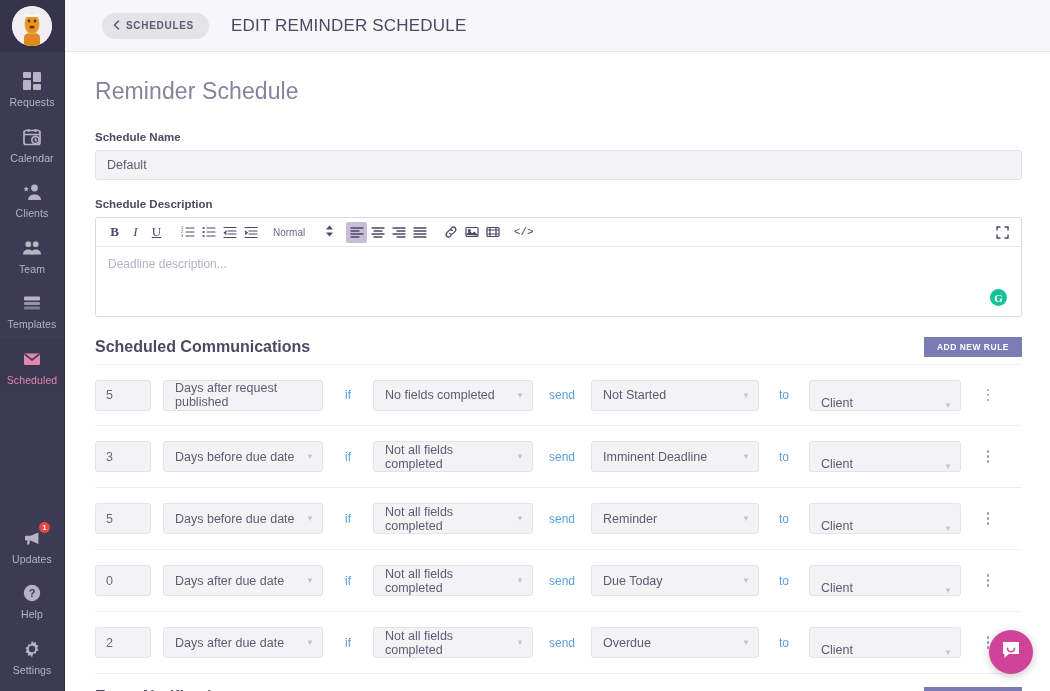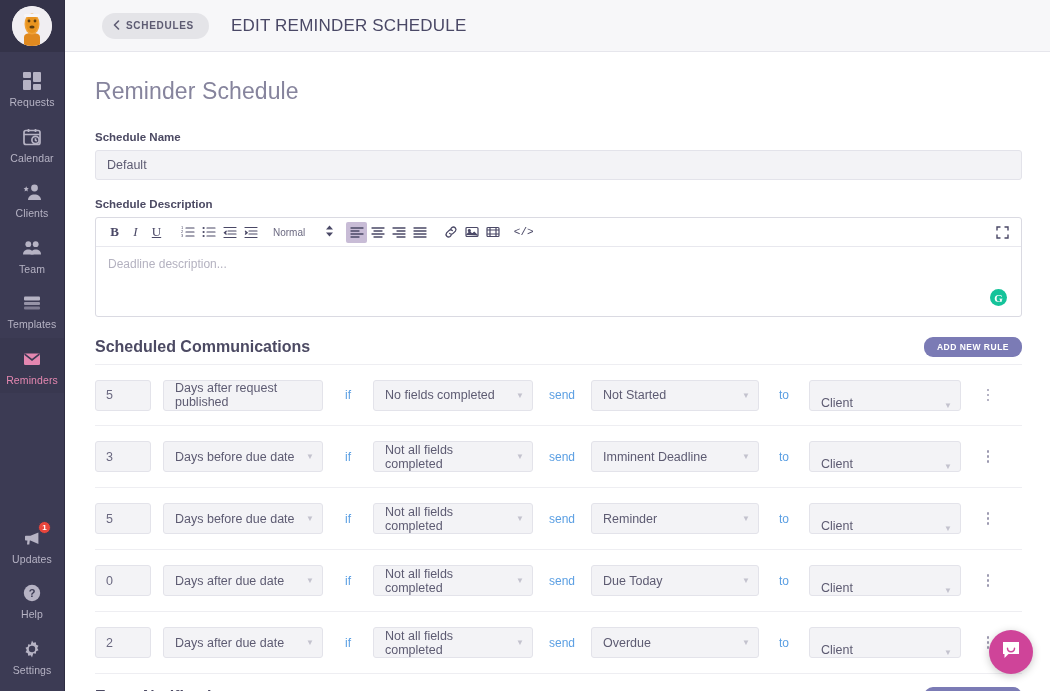--- a/index.html
+++ b/index.html
@@ -166,21 +166,21 @@
   .section-head {
     display: flex; align-items: center; justify-content: space-between;
     width: 927px;
     margin-bottom: 7px;
   }
   .section-title { font-size: 16px; font-weight: bold; color: #4c4a63; }
   .add-rule-btn {
     background: #7b7bb5;
     color: #fff;
     font-size: 8.5px; font-weight: bold; letter-spacing: .5px;
-    border-radius: 9px;
+    border-radius: 0;
     padding: 5px 13px;
     cursor: pointer;
   }
 
   .rules { width: 927px; }
   .rule-row {
     display: flex; align-items: center;
     height: 62px;
     border-bottom: 1px solid #eeeef2;
     gap: 0;
@@ -322,21 +322,21 @@
       <span class="lbl">Templates</span>
     </div>
 
     <div class="nav-item active">
       <span class="ico">
         <svg width="20" height="20" viewBox="0 0 20 20" fill="none" stroke="#e487b0" stroke-width="1.8">
           <rect x="2" y="4.5" width="16" height="11.5" rx="1.3" fill="#e487b0" stroke="none"></rect>
           <path d="M2.6 5.2L10 11l7.4-5.8" stroke="#3c3b54" stroke-width="1.6"></path>
         </svg>
       </span>
-      <span class="lbl">Reminders</span>
+      <span class="lbl">Scheduled</span>
     </div>
   </div>
 
   <div class="nav-bottom">
 
     <div class="nav-item">
       <span class="ico">
         <svg width="20" height="20" viewBox="0 0 20 20" fill="#b6b3c4">
           <path d="M3 8.2v3.2c0 .6.5 1.1 1.1 1.1h1.3L5 16.5h2.3l.5-4h.6l8 3.4V4.4l-8 3.3H4.1c-.6 0-1.1.5-1.1.5z"></path>
         </svg>

